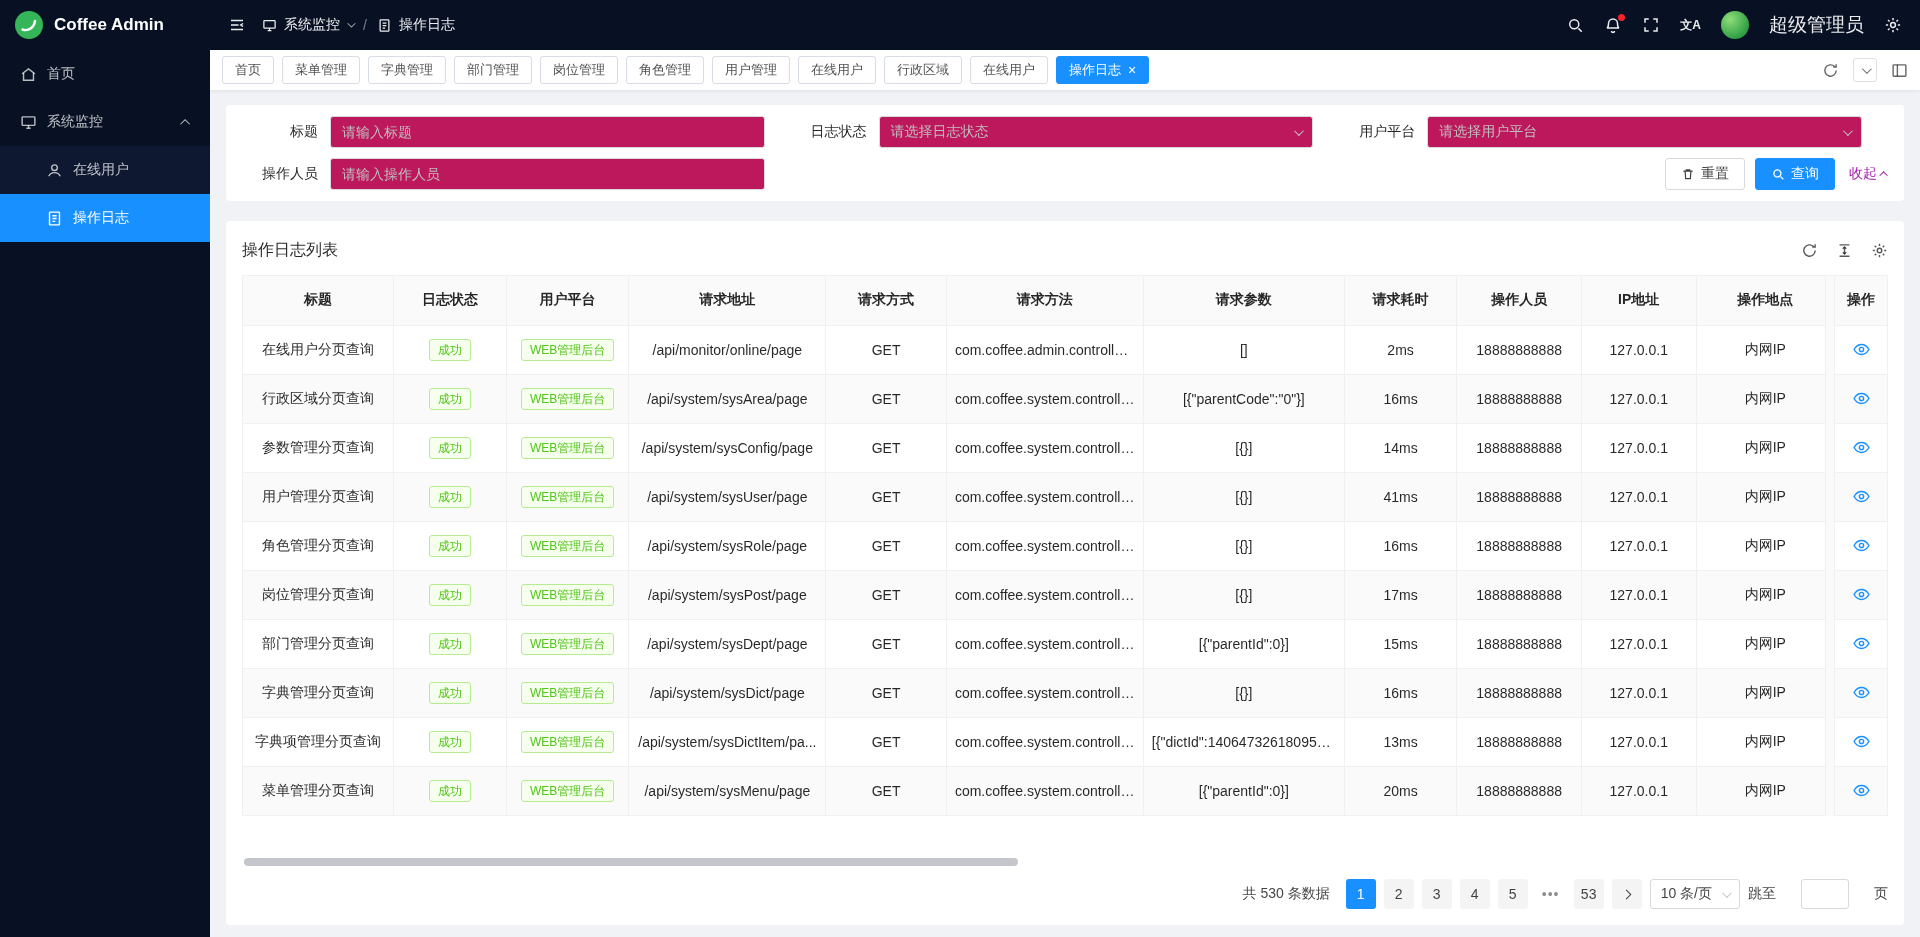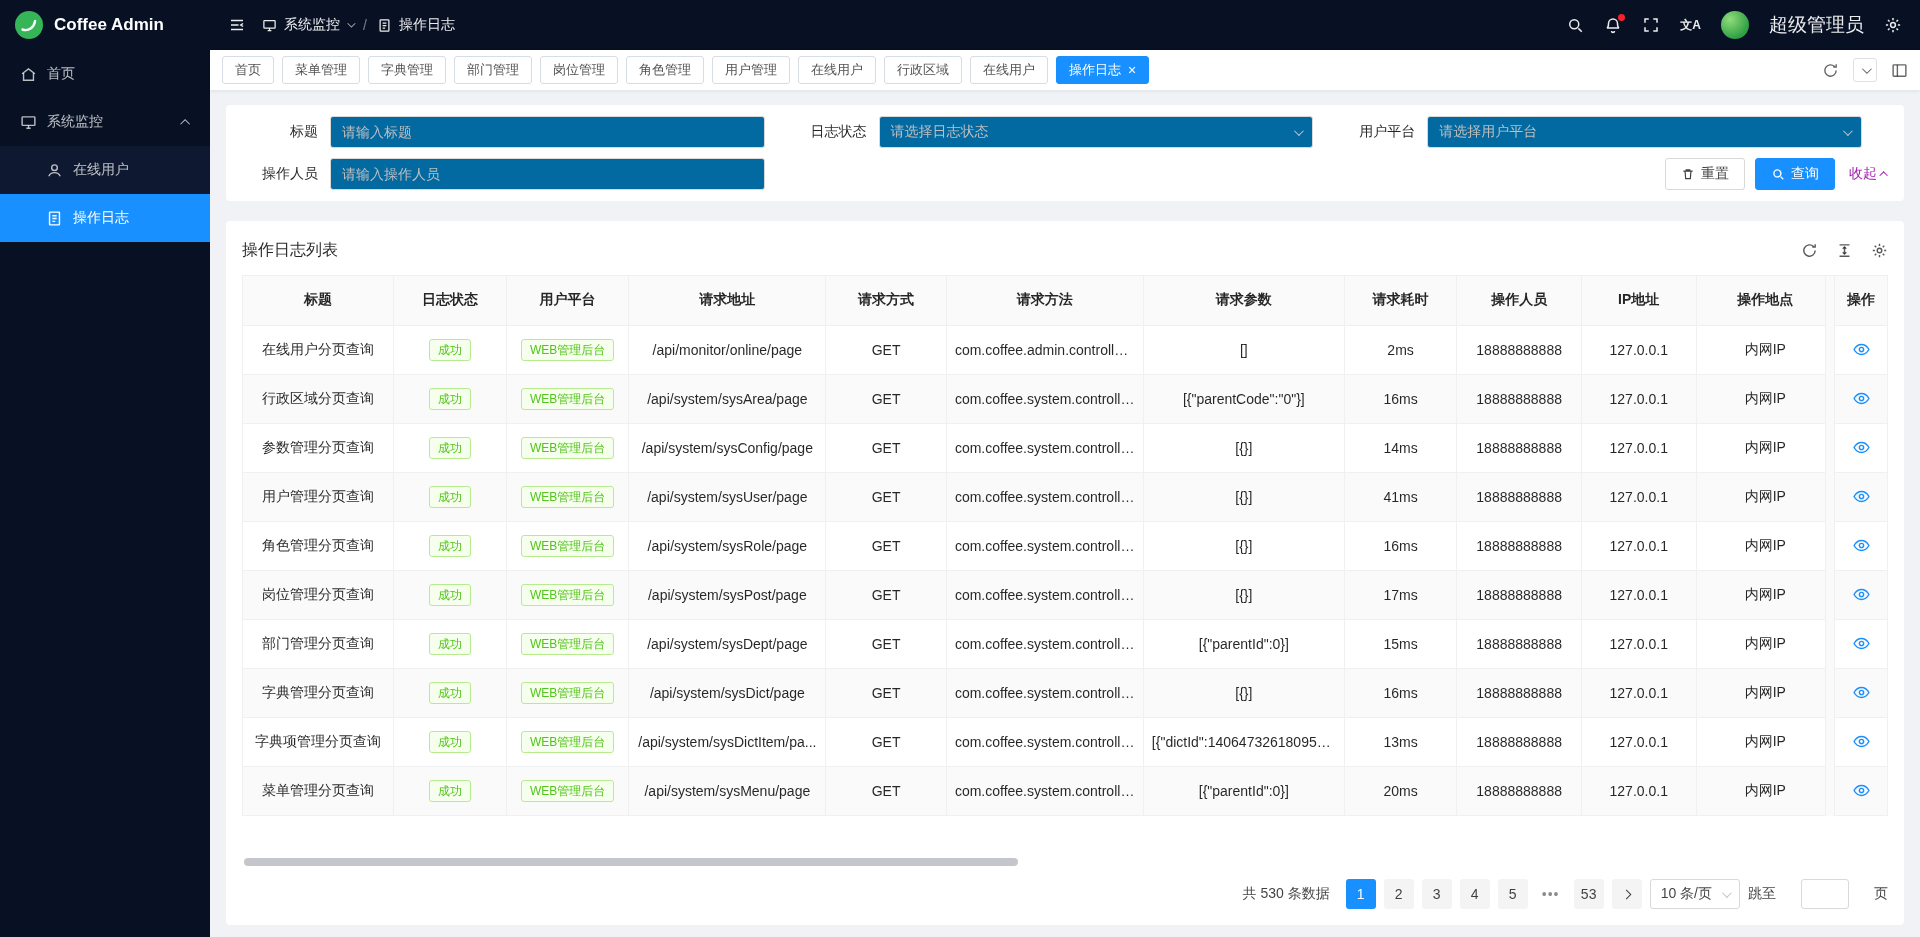--- a/index.html
+++ b/index.html
@@ -43,21 +43,21 @@
   .tb-icon svg{width:100%;height:100%}
   .tb-box{width:24px;height:24px;border:1px solid #e0e0e0;border-radius:3px;display:inline-flex;align-items:center;justify-content:center;cursor:pointer}
   
   .content{flex:1;padding:15px 16px 12px;display:flex;flex-direction:column;gap:20px;min-height:0}
   .card{background:#fff;border-radius:4px}
   .filter-card{padding:11px 16px;flex-shrink:0}
   .filter-row{display:flex;align-items:center}
   .filter-row + .filter-row{margin-top:10px}
   .filter-item{display:flex;align-items:center;width:33.33%;padding-right:26px}
   .filter-label{width:88px;text-align:right;padding-right:12px;flex-shrink:0;font-size:14px}
-  .input,.select{flex:1;height:32px;border:1px solid #d9d9d9;border-radius:3px;background:#0369a1;font-size:14px}
+  .input,.select{flex:1;height:32px;border:1px solid #d9d9d9;border-radius:3px;background:#be185d;font-size:14px}
   input.input{padding:0 11px;outline:none;color:rgba(0,0,0,.85)}
   input::placeholder{color:#bfbfbf}
   .select{display:flex;align-items:center;justify-content:space-between;padding:8px 11px;cursor:pointer}
   .select .ph{color:#bfbfbf}
   .select .chev{color:#c0c4cc}
   .filter-actions{margin-left:auto;display:flex;align-items:center;gap:10px;padding-right:0}
   .btn{height:32px;display:inline-flex;align-items:center;gap:6px;padding:0 15px;border:1px solid #d9d9d9;border-radius:3px;background:#fff;font-size:14px;cursor:pointer;color:rgba(0,0,0,.75)}
   .btn .bicon{width:14px;height:14px;display:inline-flex}
   .btn .bicon svg{width:100%;height:100%}
   .btn.primary{background:#1890ff;border-color:#1890ff;color:#fff}

